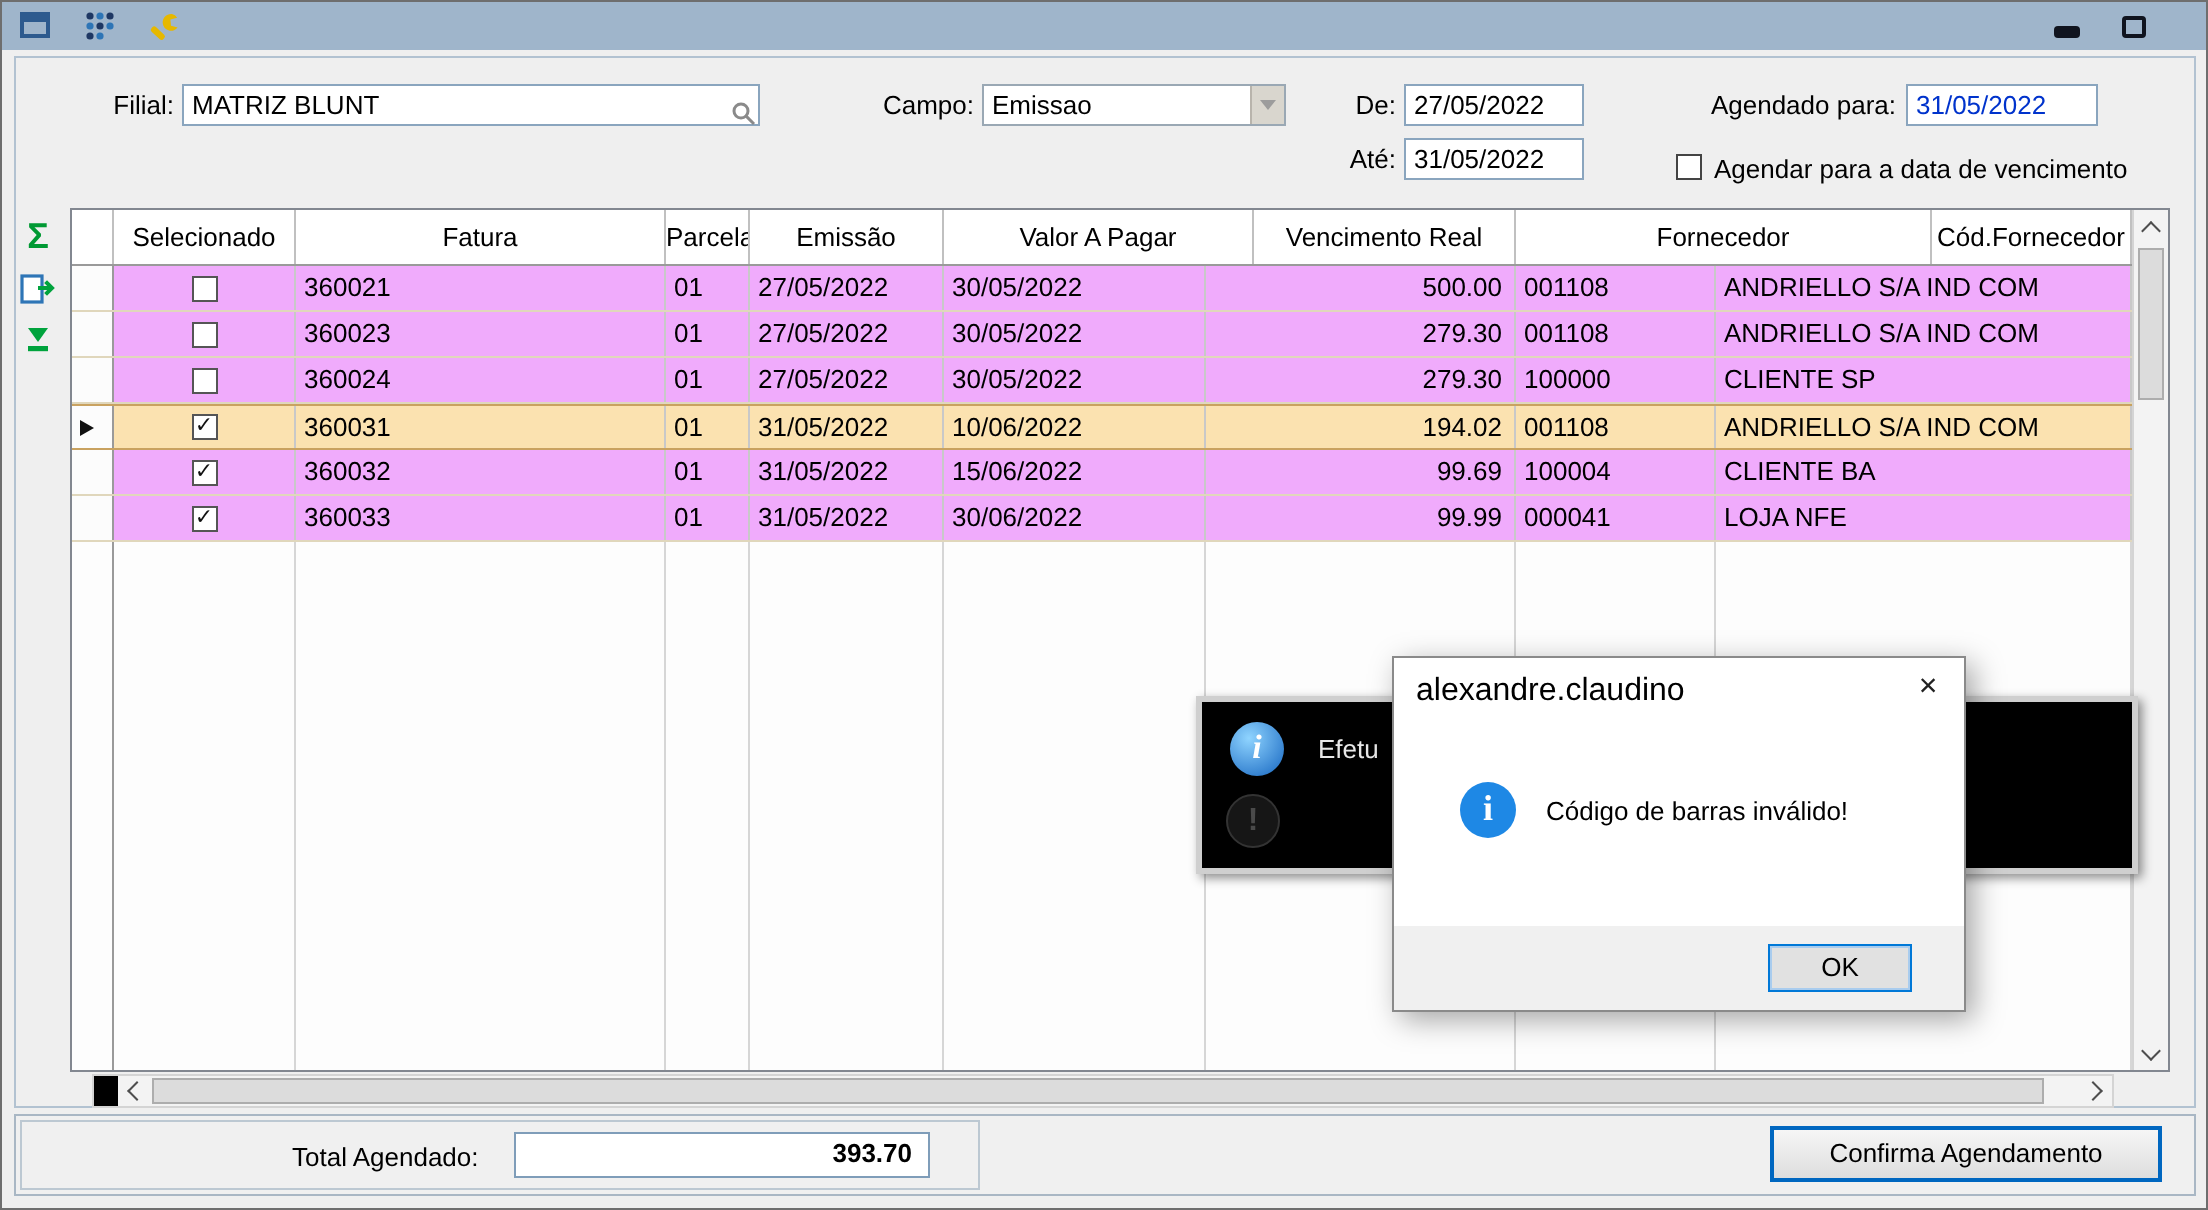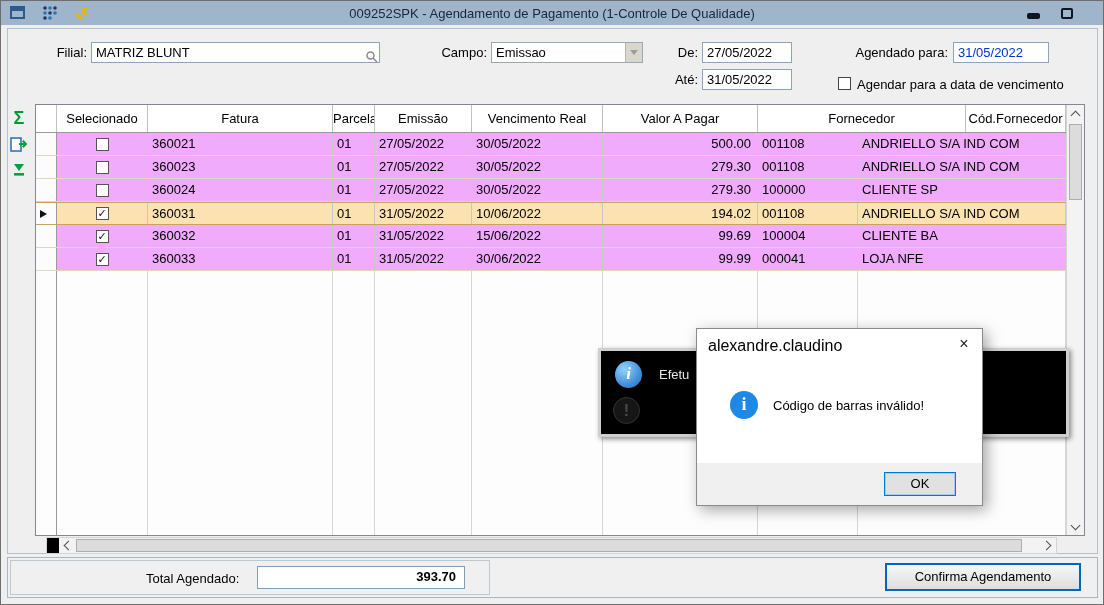--- a/index.html
+++ b/index.html
@@ -155,21 +155,20 @@
         <circle cx="13" cy="3" r="1.8" fill="#1F3864"></circle>
           <circle cx="13" cy="8" r="1.8" fill="#2E75B6"></circle>
       </svg>
     </span>
     <span class="tb-icon" style="left:72px;">
       <svg width="17" height="17" viewBox="0 0 17 17">
         <path d="M12 2 a4.2 4.2 0 1 0 2.8 6.8 l-3.3 -0.9 -0.3 -3.2 3.4 -0.8 a4.2 4.2 0 0 0 -2.6 -1.9z" fill="#E6B800"></path>
         <rect x="1" y="10" width="8" height="3.2" rx="1.2" transform="rotate(43 5 11.5)" fill="#E6B800"></rect>
       </svg>
     </span>
-    <span class="tb-title">009252SPK - Agendamento de Pagamento (1-Controle De Qualidade)</span>
     <span class="winbtns">
       <span class="winbtn">
           <span class="minbar"></span>
         </span>
       <span class="winbtn">
           <span class="maxbox"></span>
         </span>
     </span>
   </div>
 
@@ -223,22 +222,22 @@
   </span>
 
   <div class="grid">
     <div class="gbody">
       <div class="gheader">
         <div class="gh c0"></div>
         <div class="gh c1">Selecionado</div>
         <div class="gh c2">Fatura</div>
         <div class="gh c3">Parcela</div>
         <div class="gh c4">Emissão</div>
+        <div class="gh c6">Valor A Pagar</div>
         <div class="gh c5">Vencimento Real</div>
-        <div class="gh c6">Valor A Pagar</div>
         <div class="gh c8">Fornecedor</div>
         <div class="gh c7">Cód.Fornecedor</div>
       </div>
 
       <div class="grow">
         <div class="gc c0 gutter"></div>
         <div class="gc c1 ccenter">
             <span class="cb"></span>
           </div>
         <div class="gc c2">360021</div>

